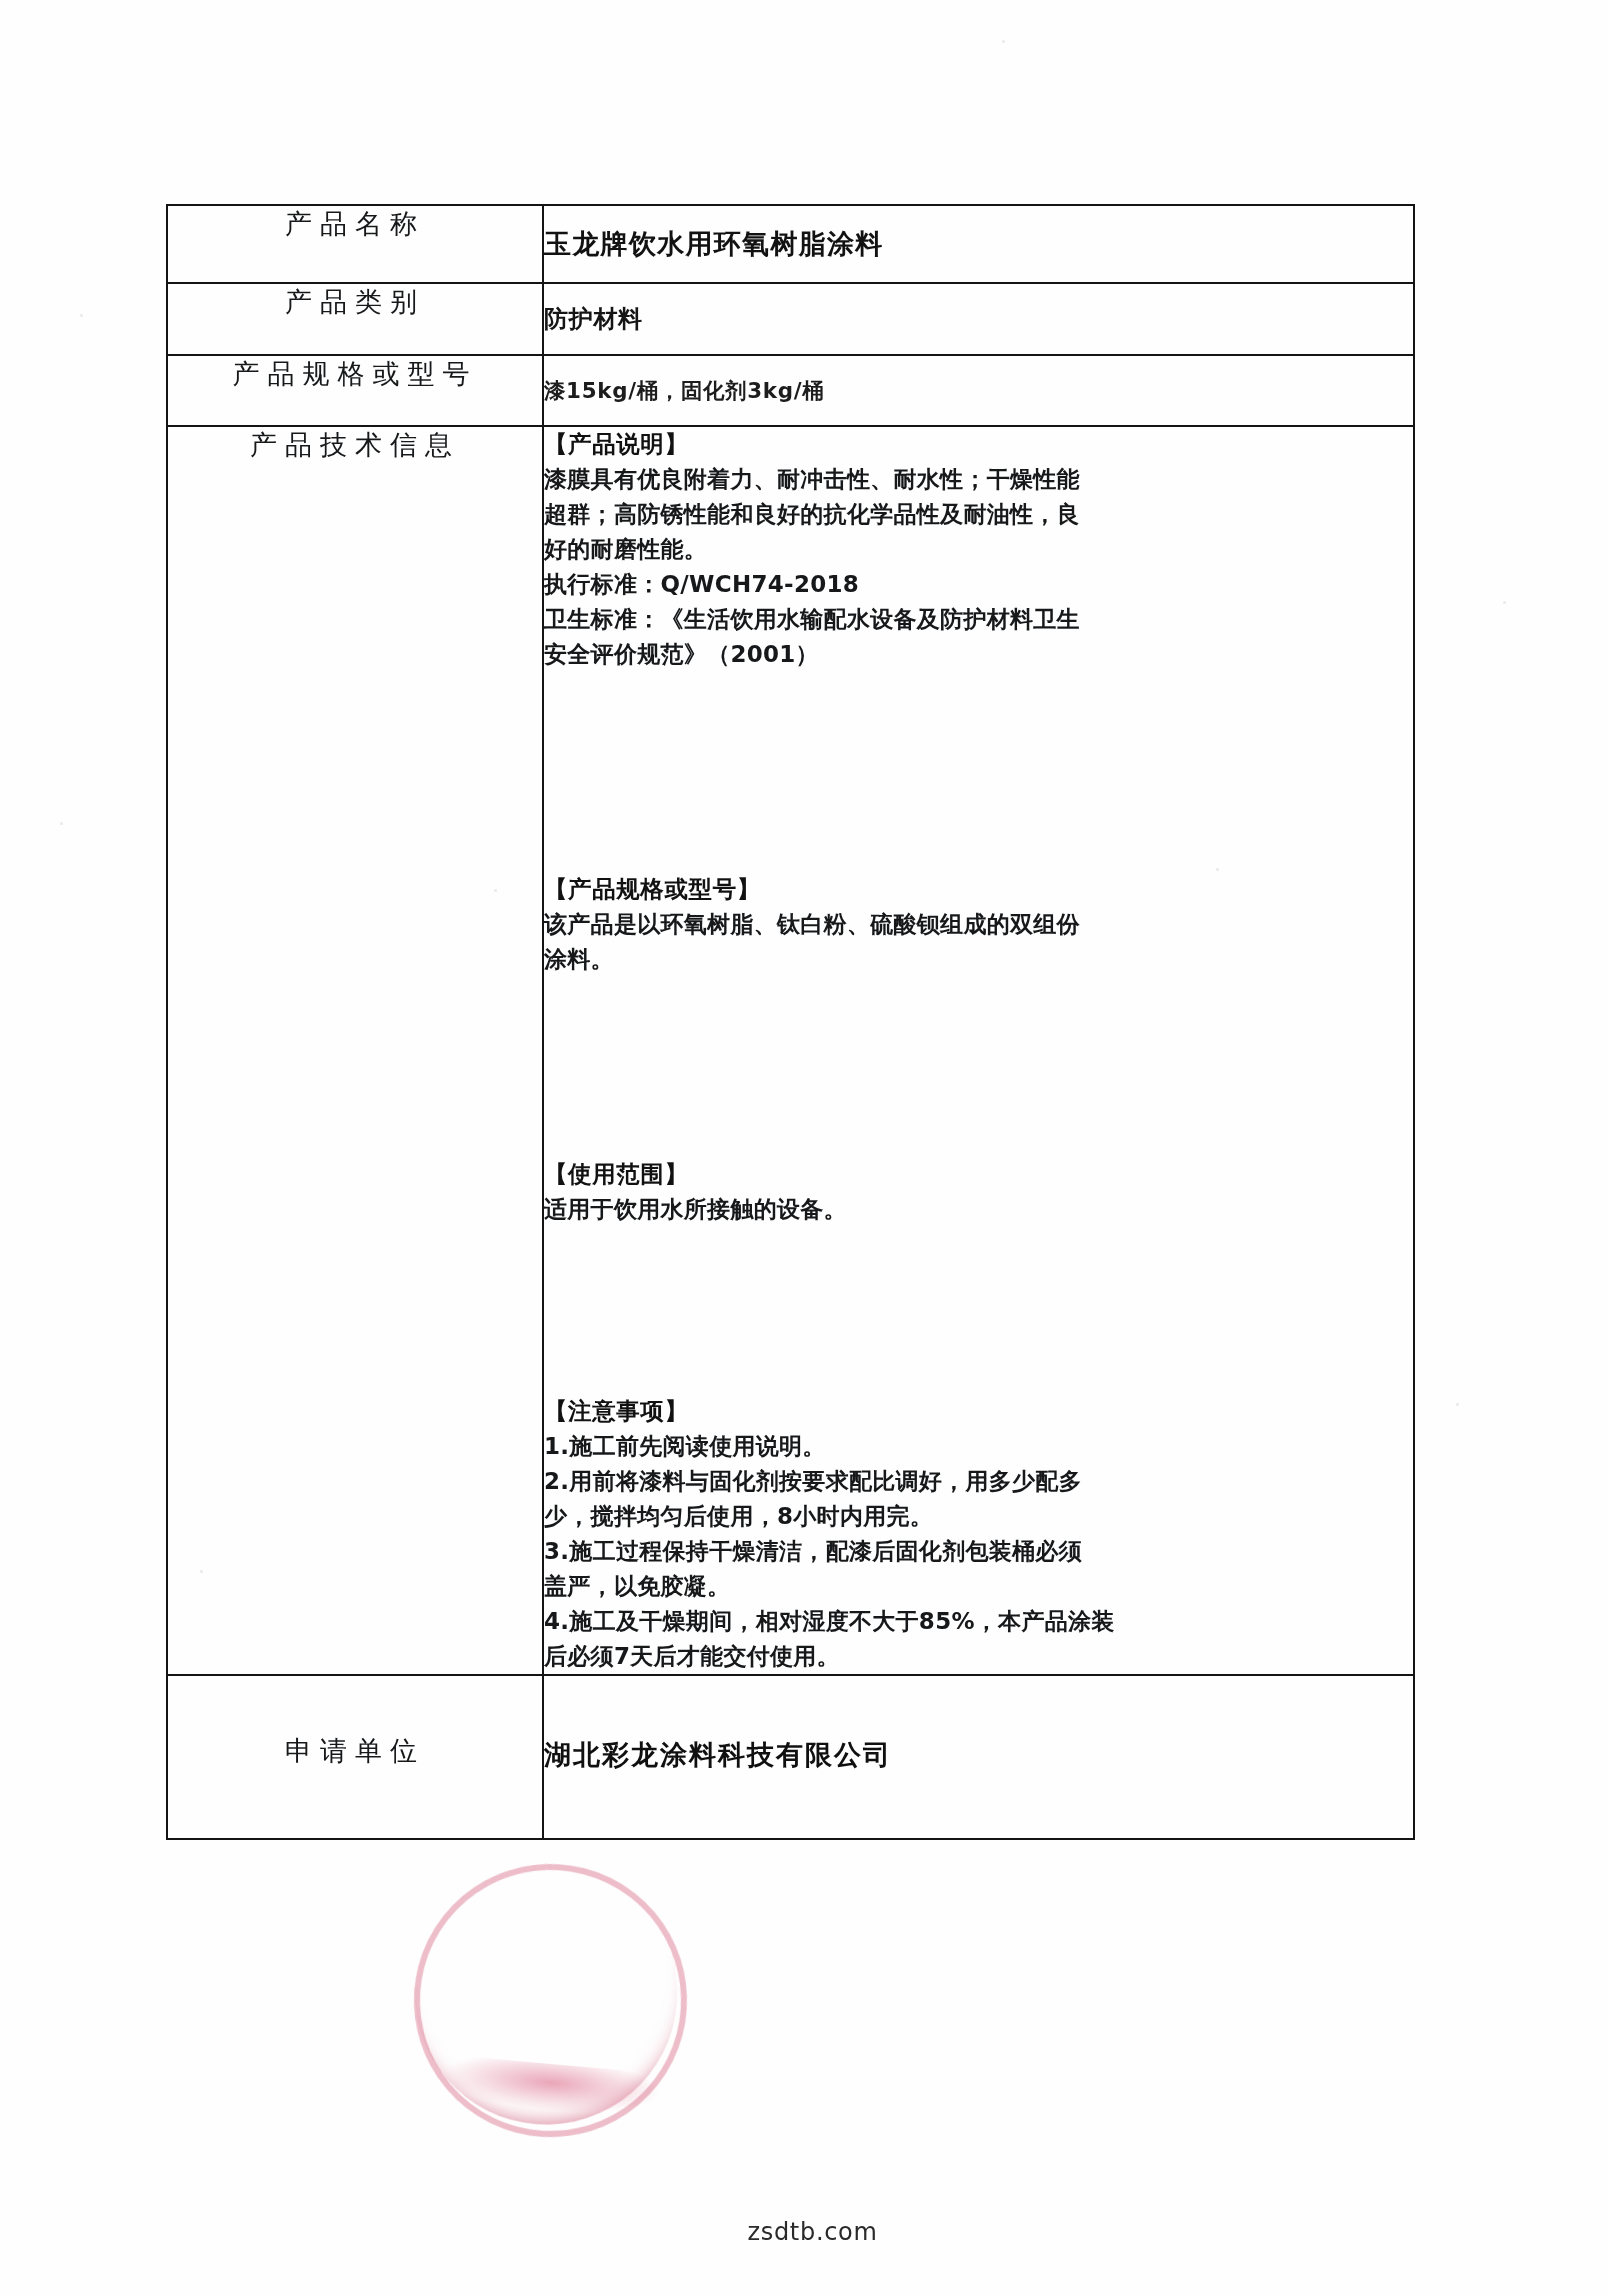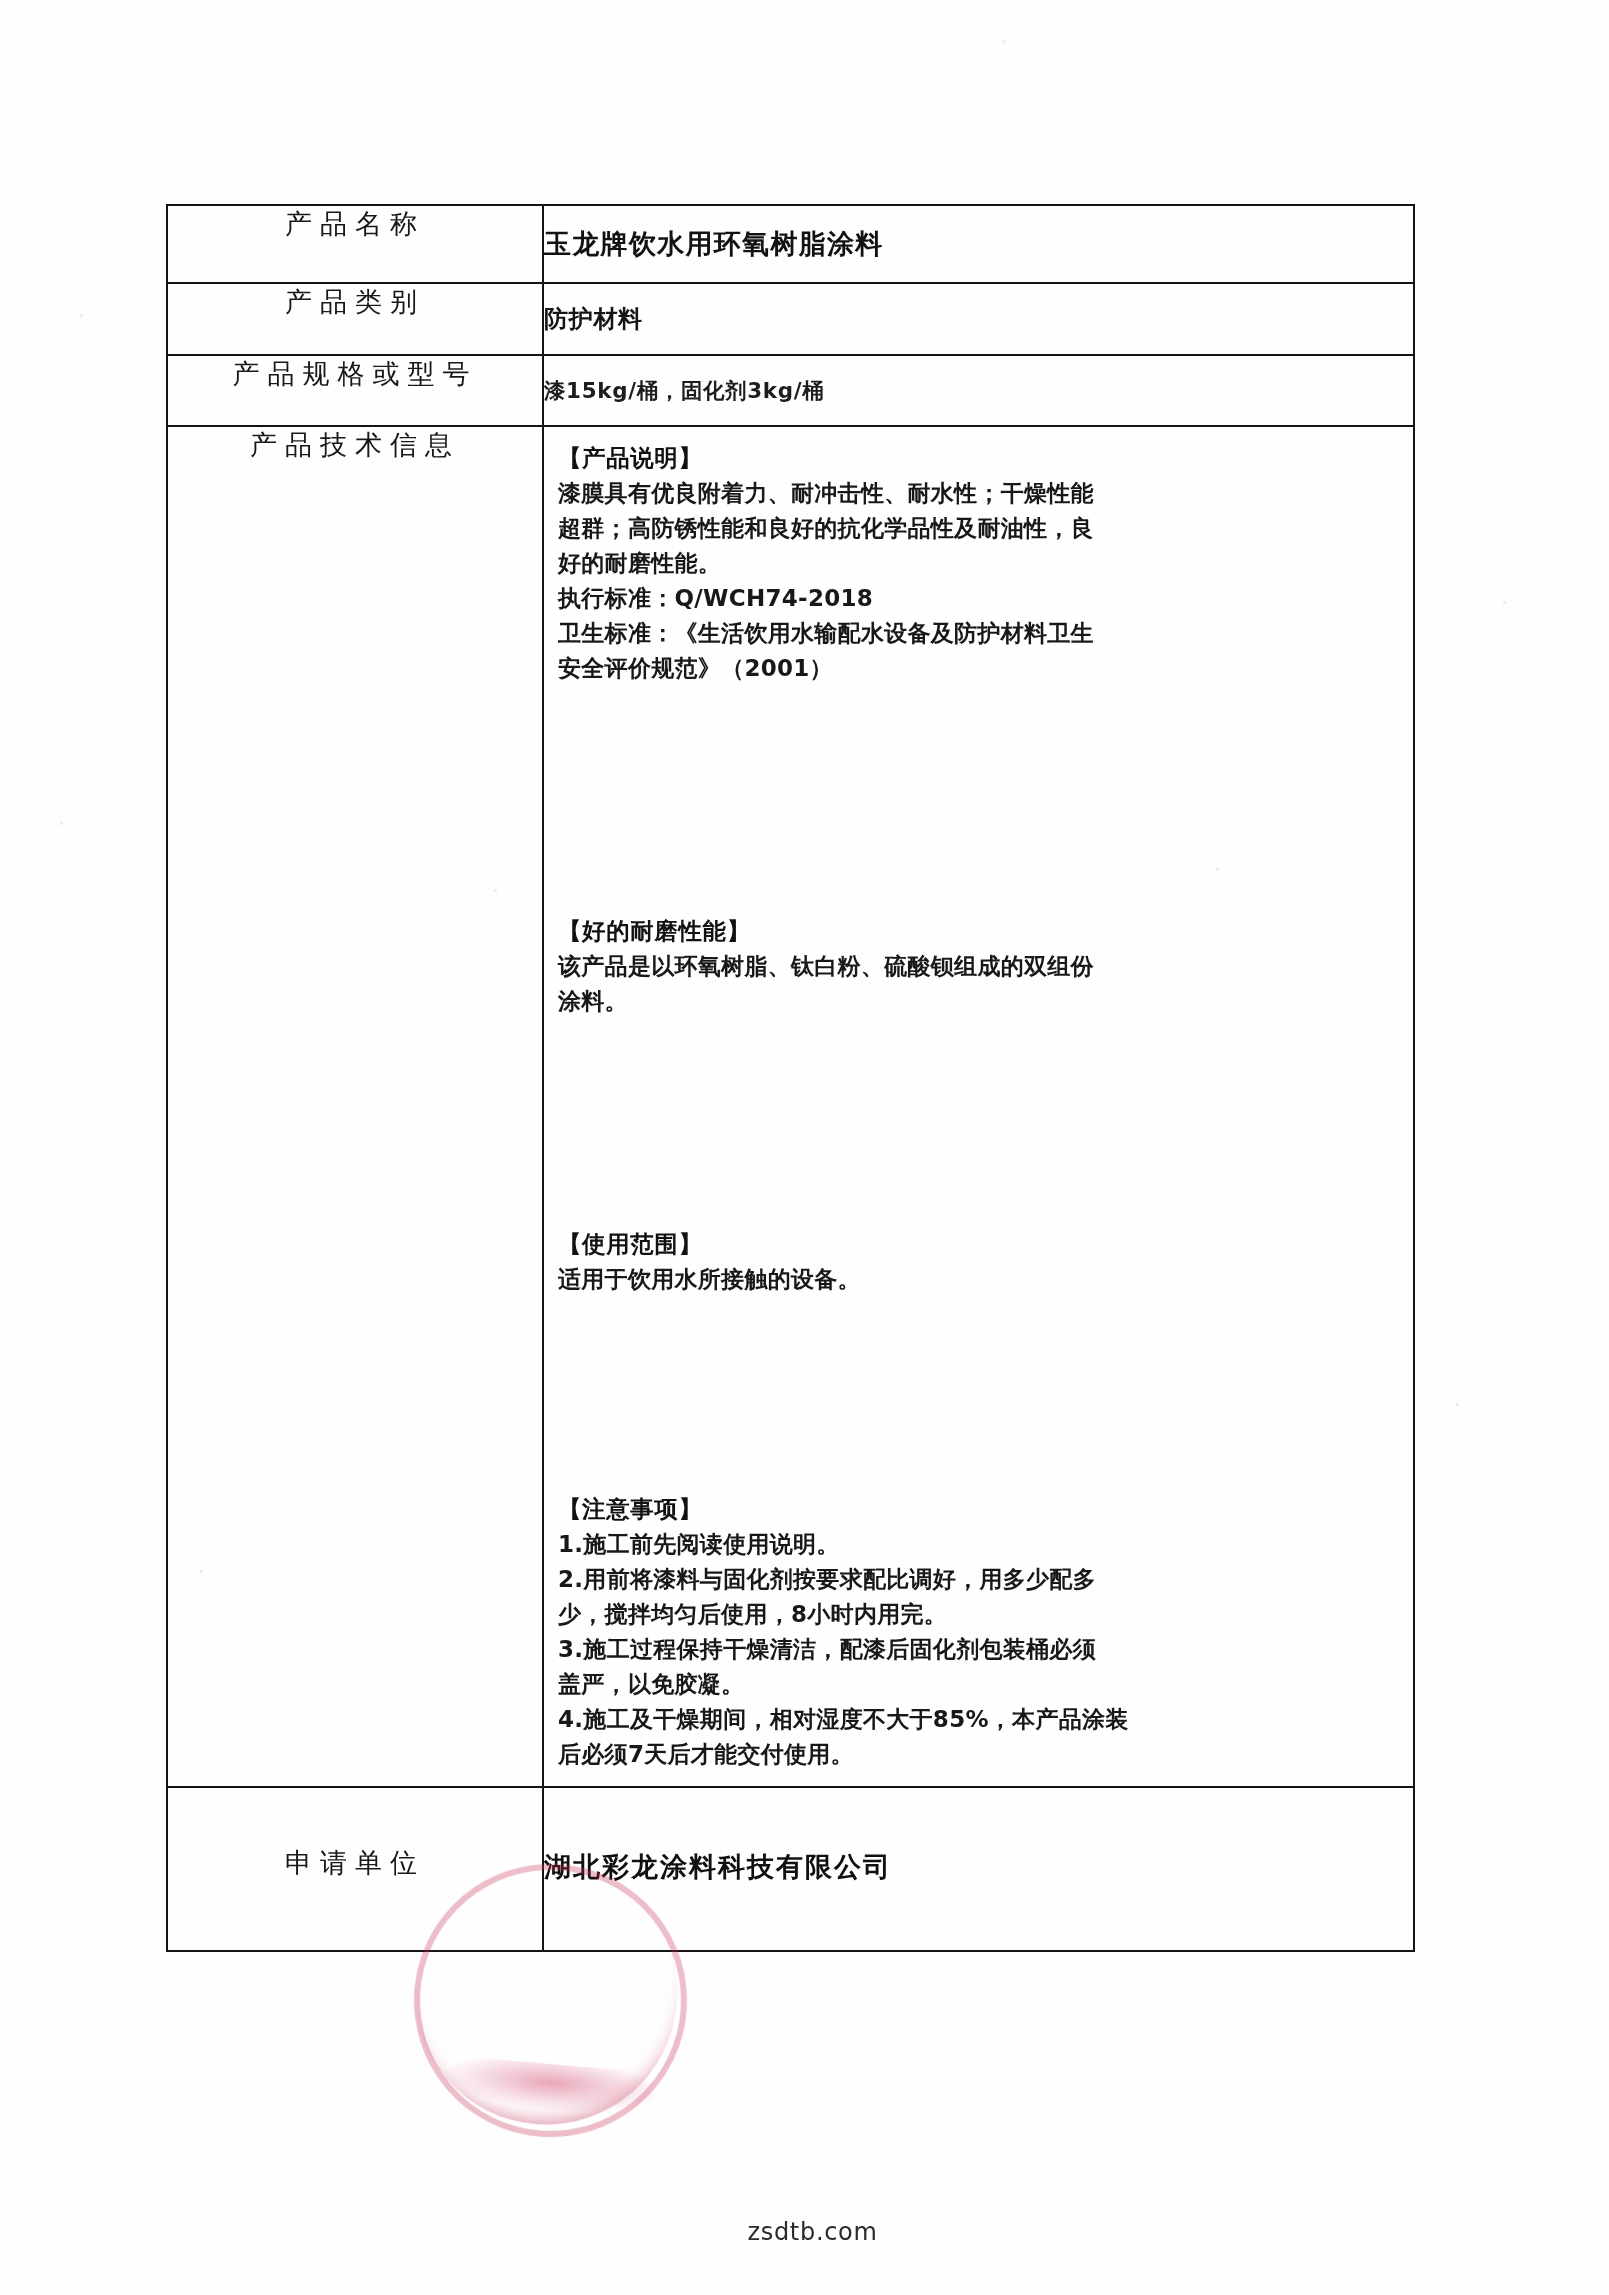--- a/index.html
+++ b/index.html
@@ -79,21 +79,21 @@
   .row-spec .value-cell { padding-top: 20px; padding-bottom: 20px; }
 
   .tech-label {
     vertical-align: middle;
   }
   .tech-cell {
     padding: 16px 27px 16px 28px;
     height: 1182px;
   }
   .block {
-    margin: 14px;
+    margin: 0;
   }
   .block-title {
     font-size: 23.4px;
     font-weight: 700;
     letter-spacing: 0.7px;
     color: #111;
     line-height: 1.5;
   }
   .block-body {
     font-size: 23px;
@@ -212,21 +212,21 @@
 超群；高防锈性能和良好的抗化学品性及耐油性，良
 好的耐磨性能。
 执行标准：Q/WCH74-2018
 卫生标准：《生活饮用水输配水设备及防护材料卫生
 安全评价规范》（2001）</div>
           </div>
 
           <div class="gap-1"></div>
 
           <div class="block">
-            <div class="block-title">【好的耐磨性能】</div>
+            <div class="block-title">【产品规格或型号】</div>
             <div class="block-body">该产品是以环氧树脂、钛白粉、硫酸钡组成的双组份
 涂料。</div>
           </div>
 
           <div class="gap-2"></div>
 
           <div class="block">
             <div class="block-title">【使用范围】</div>
             <div class="block-body">适用于饮用水所接触的设备。</div>
           </div>

